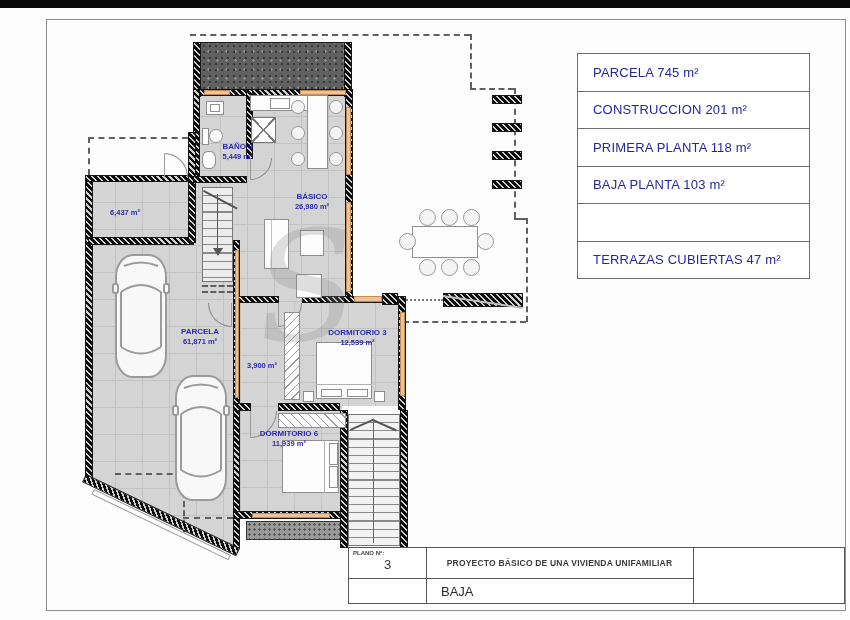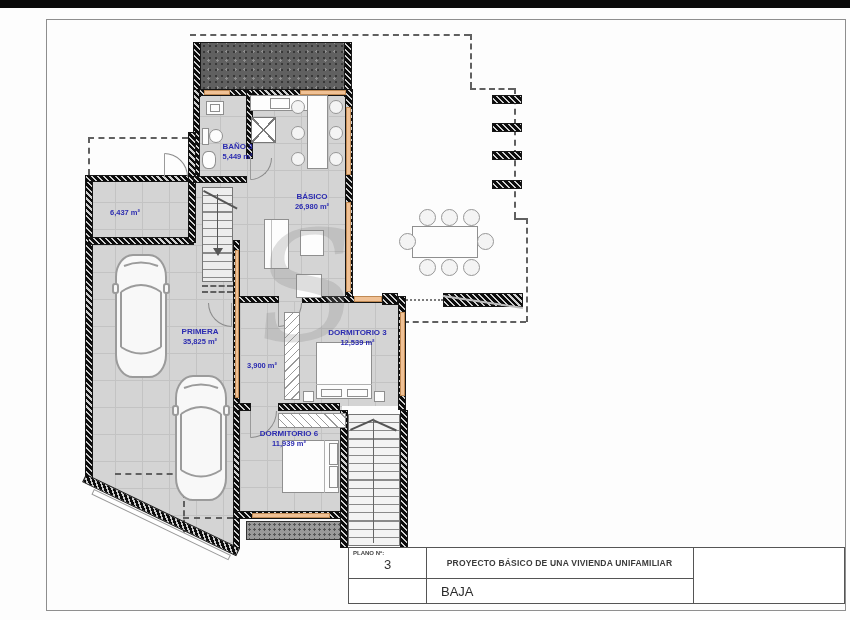--- a/index.html
+++ b/index.html
@@ -219,36 +219,44 @@
       <span class="area">5,449 m²</span>
     </div>
     <div class="lbl" style="left:282px;top:192px;width:60px;">
       <span>BÁSICO</span>
       <span class="area">26,980 m²</span>
     </div>
     <div class="lbl" style="left:100px;top:208px;width:50px;">
       <span class="area">6,437 m²</span>
     </div>
     <div class="lbl" style="left:170px;top:327px;width:60px;">
-      <span>PRIMERA</span>
-      <span class="area">35,825 m²</span>
+      <span>PARCELA</span>
+      <span class="area">61,871 m²</span>
     </div>
     <div class="lbl" style="left:242px;top:361px;width:40px;font-size:7px;">
       <span class="area">3,900 m²</span>
     </div>
     <div class="lbl" style="left:310px;top:328px;width:95px;">
       <span>DORMITORIO 3</span>
       <span class="area">12,539 m²</span>
     </div>
     <div class="lbl" style="left:244px;top:429px;width:90px;">
       <span>DORMITORIO 6</span>
       <span class="area">11,939 m²</span>
     </div>
   </div>
 
+  <div class="panel">
+    <div class="row">PARCELA 745 m²</div>
+    <div class="row">CONSTRUCCION 201 m²</div>
+    <div class="row">PRIMERA PLANTA 118 m²</div>
+    <div class="row">BAJA PLANTA 103 m²</div>
+    <div class="row"></div>
+    <div class="row">TERRAZAS CUBIERTAS 47 m²</div>
+  </div>
 
   <div class="tb">
     <div class="vl" style="left:77px;"></div>
     <div class="vl" style="left:344px;"></div>
     <div class="hl"></div>
     <div class="plano-lbl">PLANO Nº:</div>
     <div class="plano-num">3</div>
     <div class="proj">PROYECTO BÁSICO DE UNA VIVIENDA UNIFAMILIAR</div>
     <div class="floorname">BAJA</div>
   </div>

